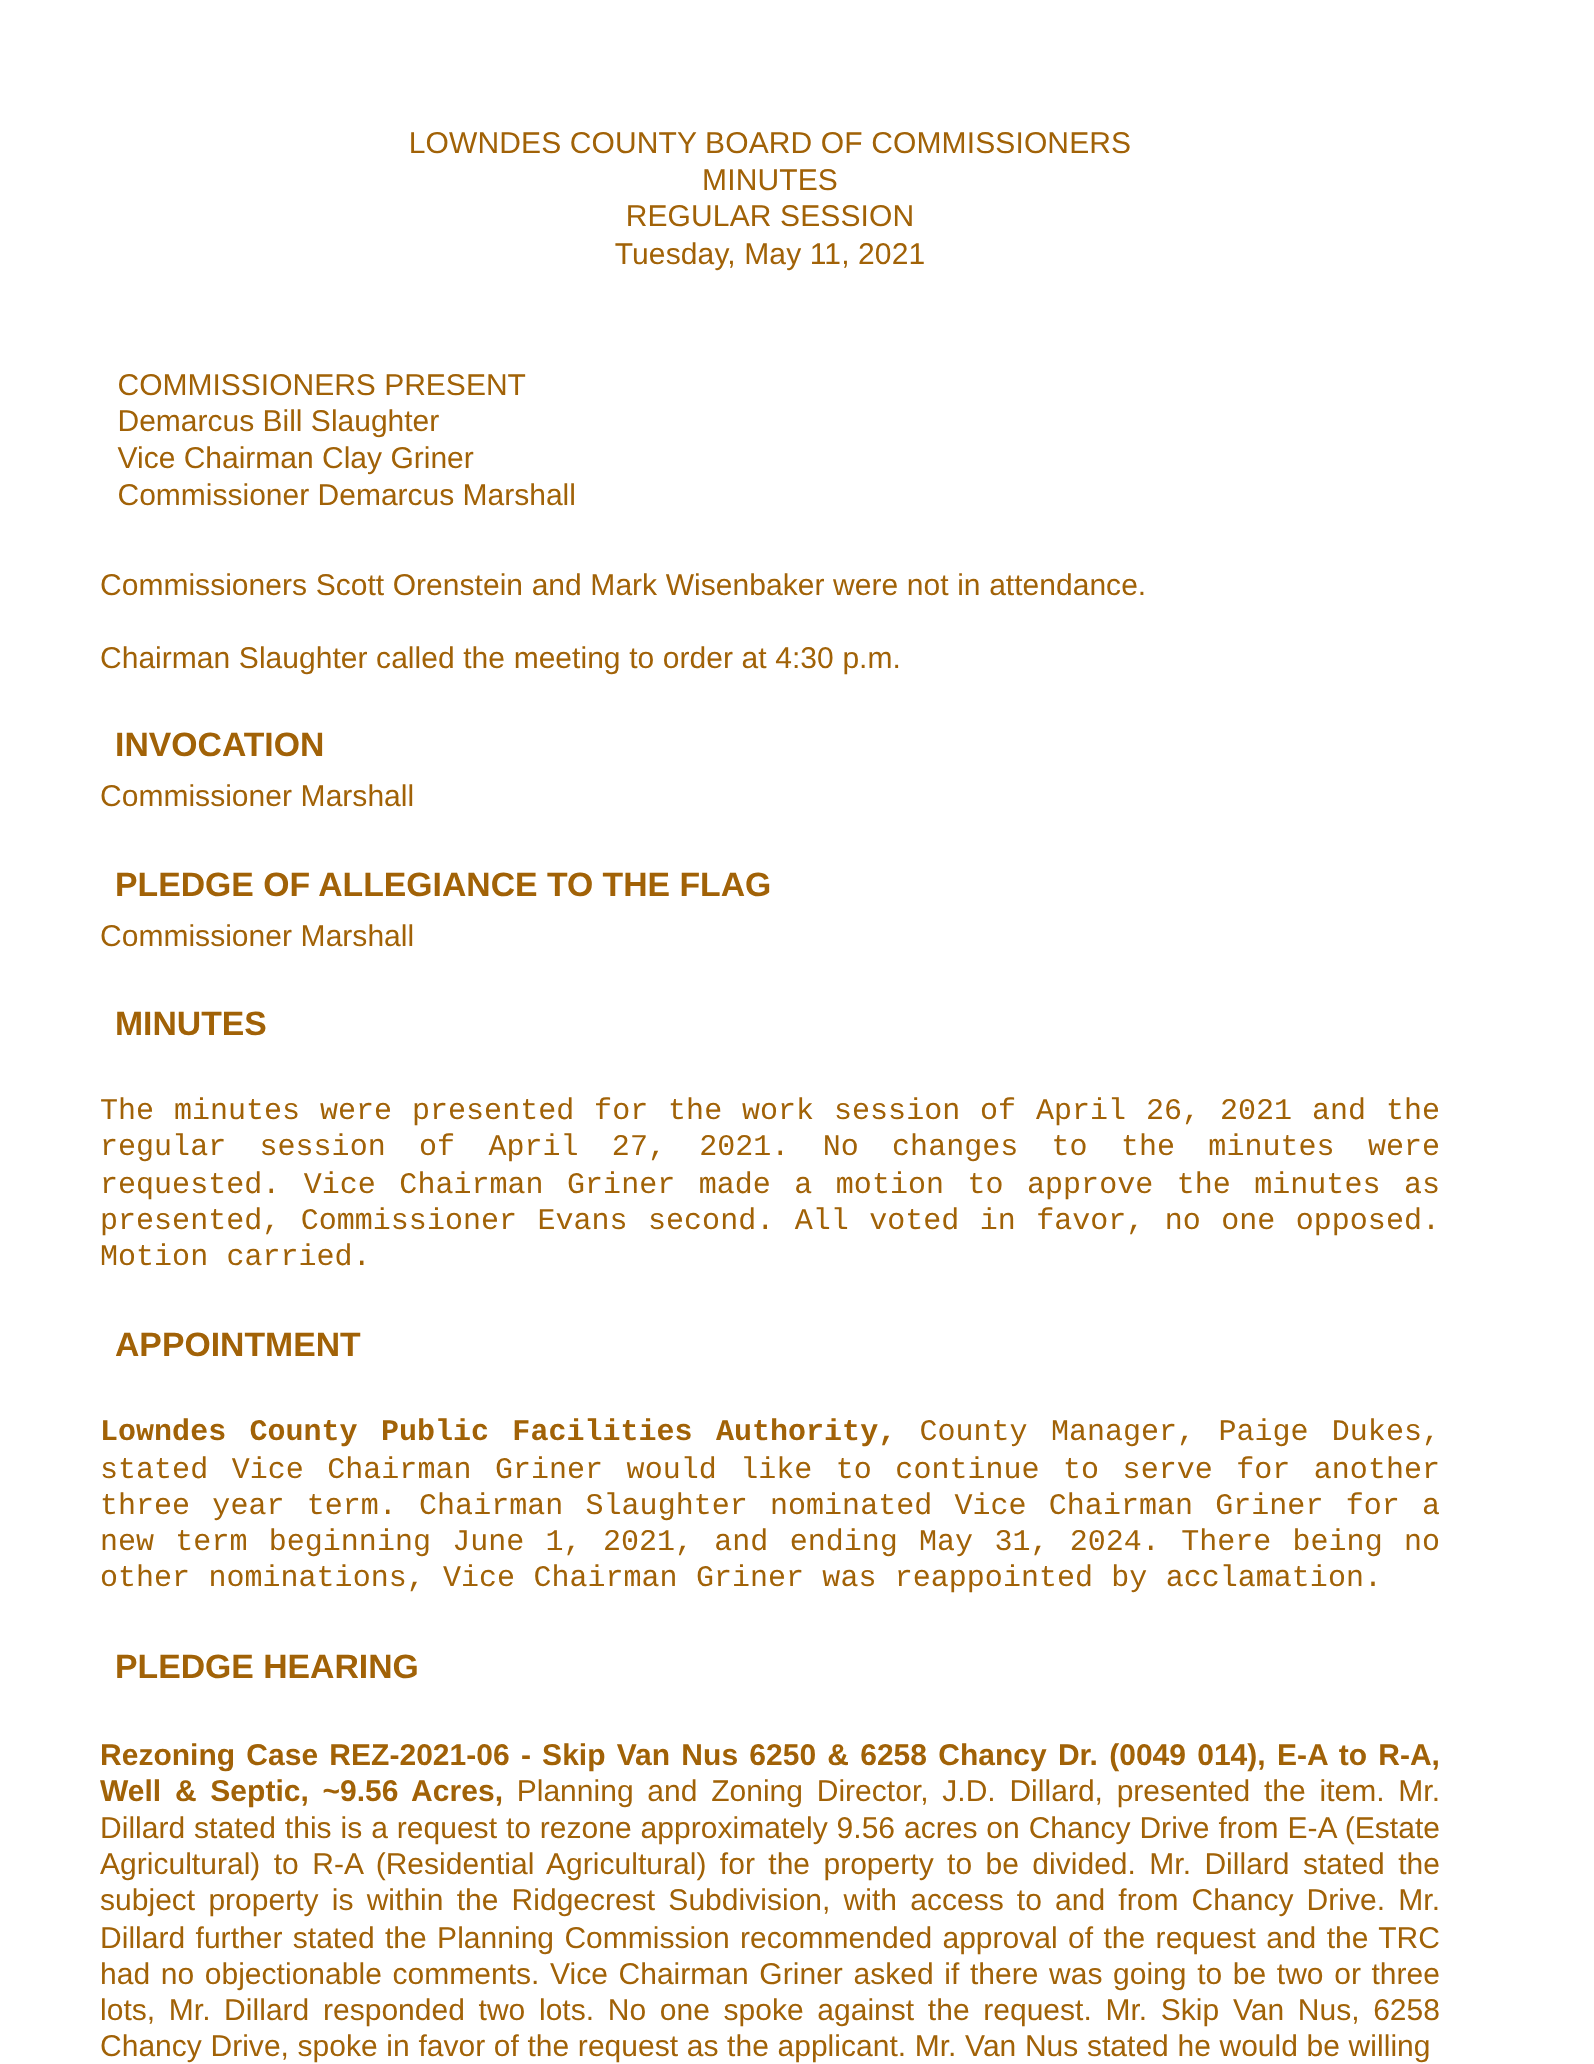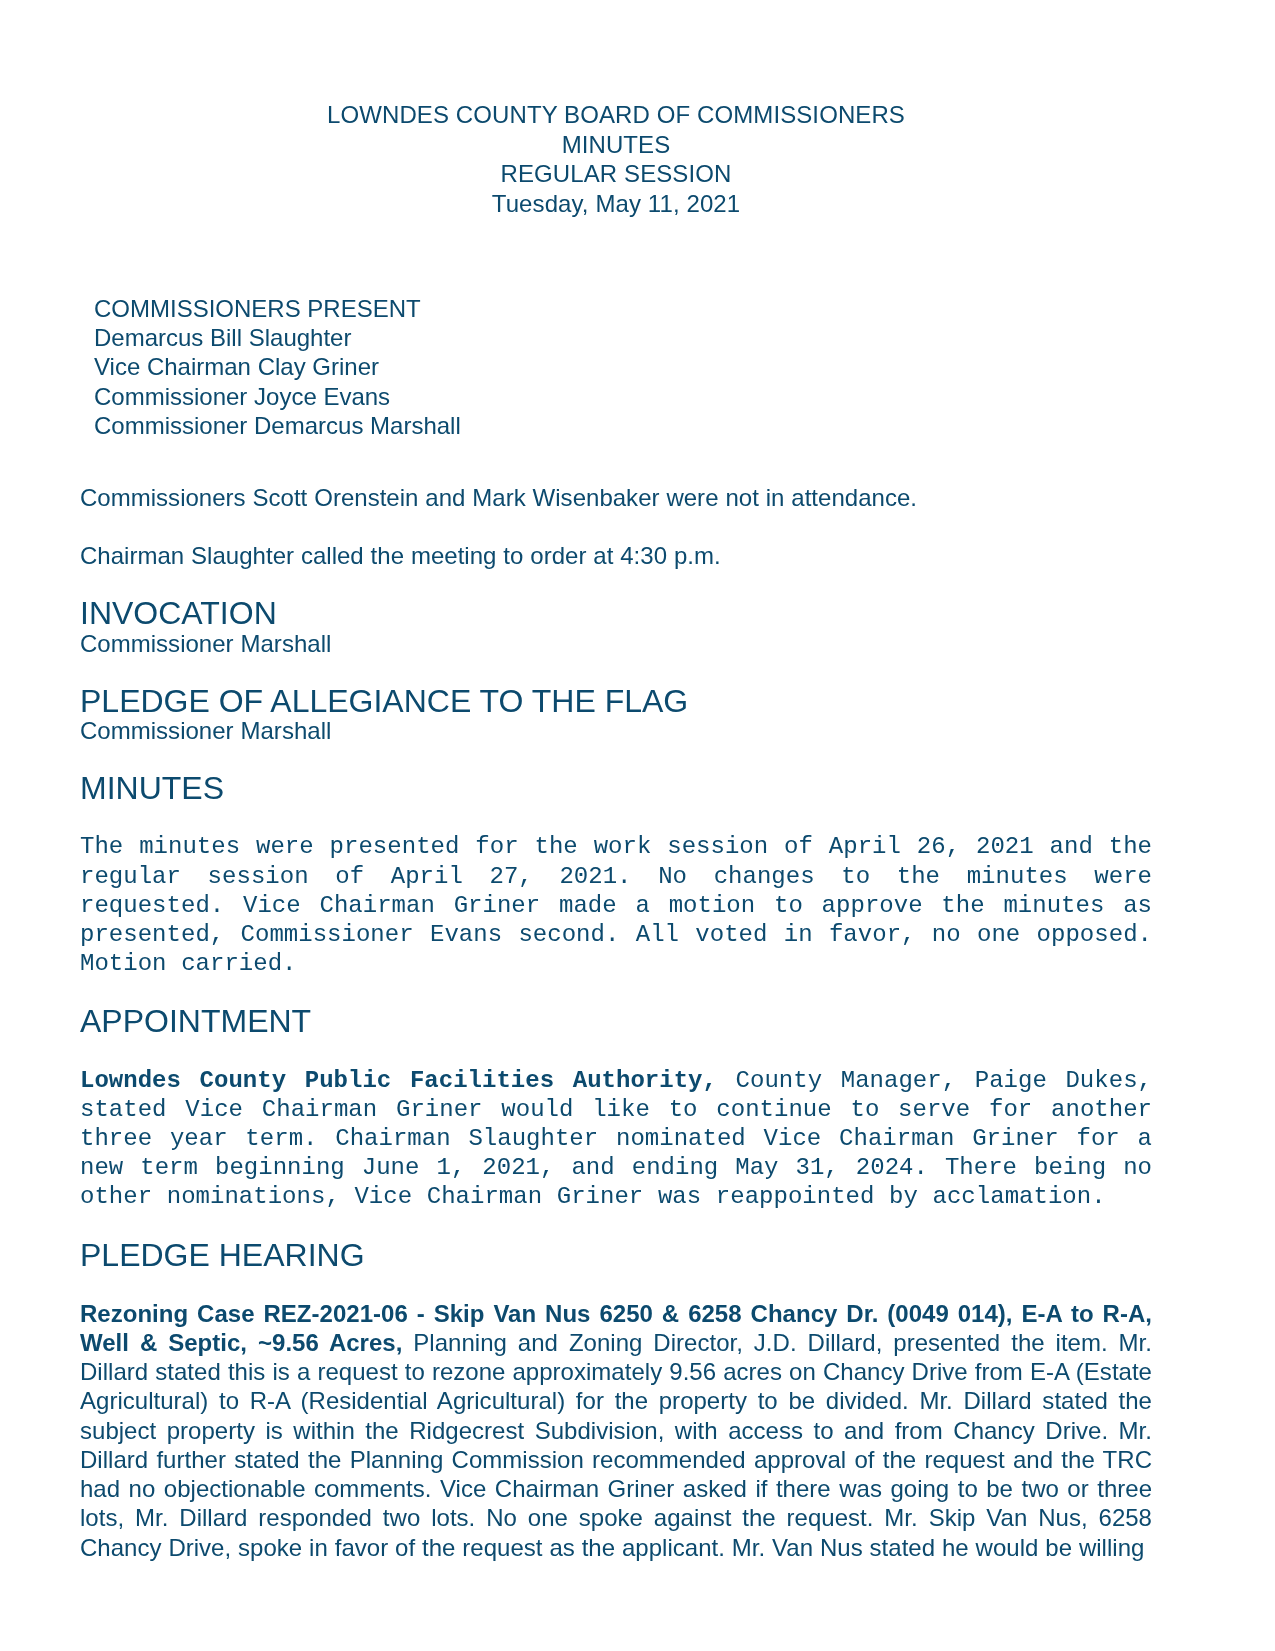--- a/index.html
+++ b/index.html
@@ -8,21 +8,21 @@
     background: #ffffff;
   }
   .page {
     position: relative;
     width: 1275px;
     height: 1651px;
     background: #ffffff;
     margin: 0 auto;
     overflow: hidden;
     font-family: "Liberation Sans", sans-serif;
-    color: #0c4a6e;
+    color: #a16207;
     box-sizing: border-box;
   }
   .content {
     position: absolute;
     left: 80px;
     top: 0;
     width: 1072px;
   }
   .title-block {
     text-align: center;
@@ -50,24 +50,24 @@
   }
   .roster {
     margin: 14px;
     font-size: 24px;
     line-height: 29.2px;
   }
   .roster div {
     white-space: nowrap;
   }
   .heading {
-    font-size: 32px;
+    font-size: 27px;
     line-height: 29.2px;
-    font-weight: normal;
-    margin: 0;
+    font-weight: bold;
+    margin: 12px;
   }
   .gap-sm { height: 29px; }
   .lead {
     font-weight: bold;
   }
   .spacer-roster { height: 29px; }
   .justify-last-left {
     text-align: justify;
     text-align-last: left;
     font-family: Liberation Mono, monospace;
@@ -85,21 +85,20 @@
       <div class="title-line">REGULAR SESSION</div>
       <div class="title-line">Tuesday, May 11, 2021</div>
     </div>
 
     <div class="body-block">
 
       <div class="roster">
         <div>COMMISSIONERS PRESENT</div>
         <div>Demarcus Bill Slaughter</div>
         <div>Vice Chairman Clay Griner</div>
-        <div>Commissioner Joyce Evans</div>
         <div>Commissioner Demarcus Marshall</div>
       </div>
 
       <div class="spacer-roster"></div>
 
       <p class="para plain">Commissioners Scott Orenstein and Mark Wisenbaker were not in attendance.</p>
 
       <div class="gap-sm"></div>
 
       <p class="para plain">Chairman Slaughter called the meeting to order at 4:30 p.m.</p>

